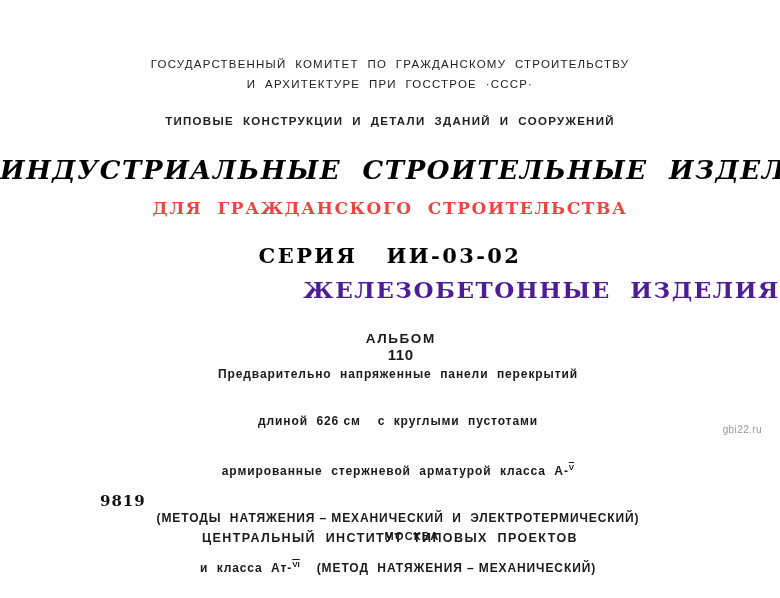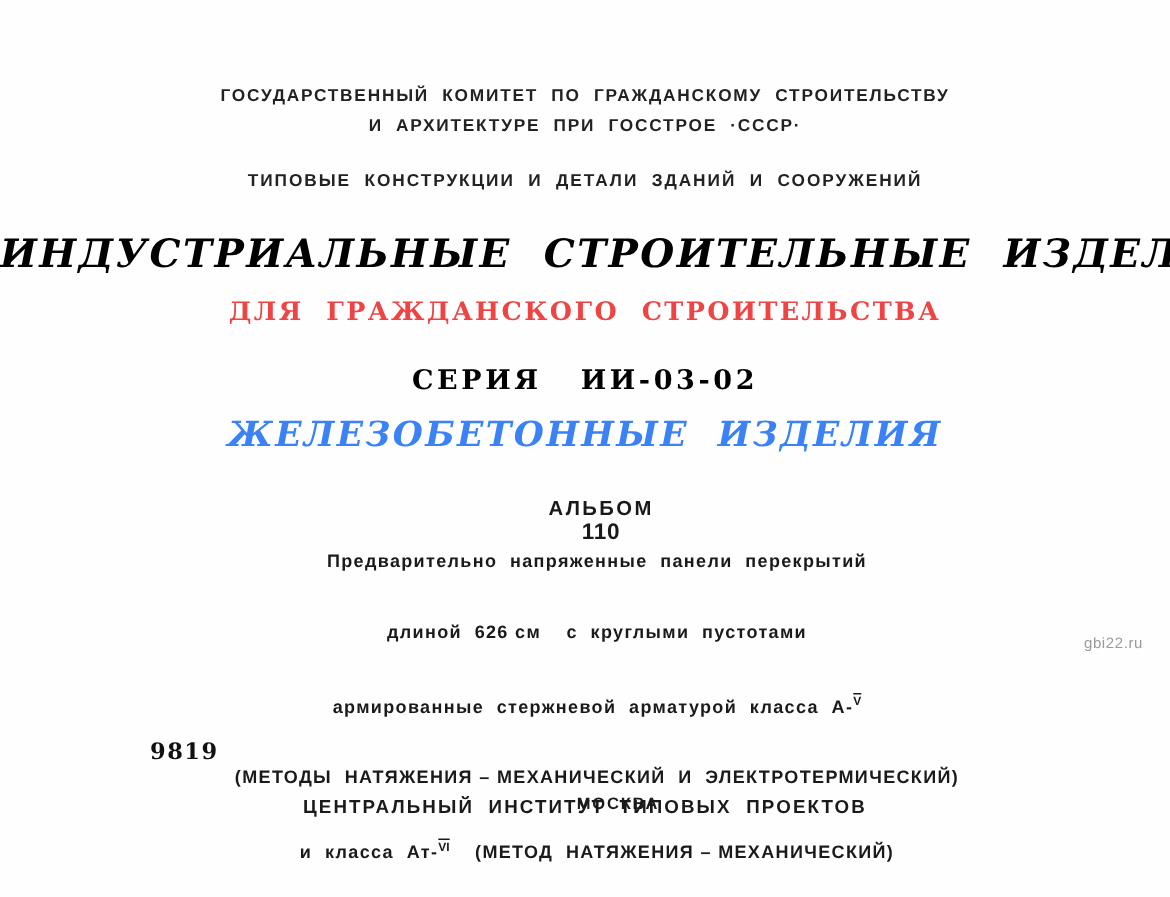--- a/index.html
+++ b/index.html
@@ -27,21 +27,21 @@
     left: 0;
     right: 0;
     text-align: center;
     white-space: pre;
   }
 
   
   .authority {
     font-size: 11.5px;
     letter-spacing: 1.2px;
-    font-weight: 700;
+    font-weight: 400;
     color: #222;
   }
   .authority-1 { top: 58px; }
   .authority-2 { top: 78px; text-align: center; }
 
   .subhead {
     top: 115px;
     font-size: 11.5px;
     letter-spacing: 1.3px;
     font-weight: 600;
@@ -62,34 +62,34 @@
     top: 198px;
     font-size: 17px;
     font-weight: 700;
     letter-spacing: 1.6px;
     color: #ef4444;
     font-family: "DejaVu Serif", serif;
   }
 
   .series {
     top: 243px;
-    font-size: 18px;
+    font-size: 21px;
     font-weight: 800;
     letter-spacing: 2.4px;
     font-family: "DejaVu Serif", serif;
     color: #000;
   }
   .series-sub {
     top: 276px;
     font-size: 23px;
     font-weight: 800;
-    font-style: italic;
-    letter-spacing: 1.6px;
-    font-family: "DejaVu Serif", serif;
-    color: #3b82f6;
+    letter-spacing: 1.6px;
+    font-family: "DejaVu Serif", serif;
+    color: #4c1d95;
+    text-align: right;
   }
 
   
   .album {
     top: 316px;
     font-size: 13.5px;
     letter-spacing: 1.6px;
     font-weight: 600;
     color: #1a1a1a;
   }

